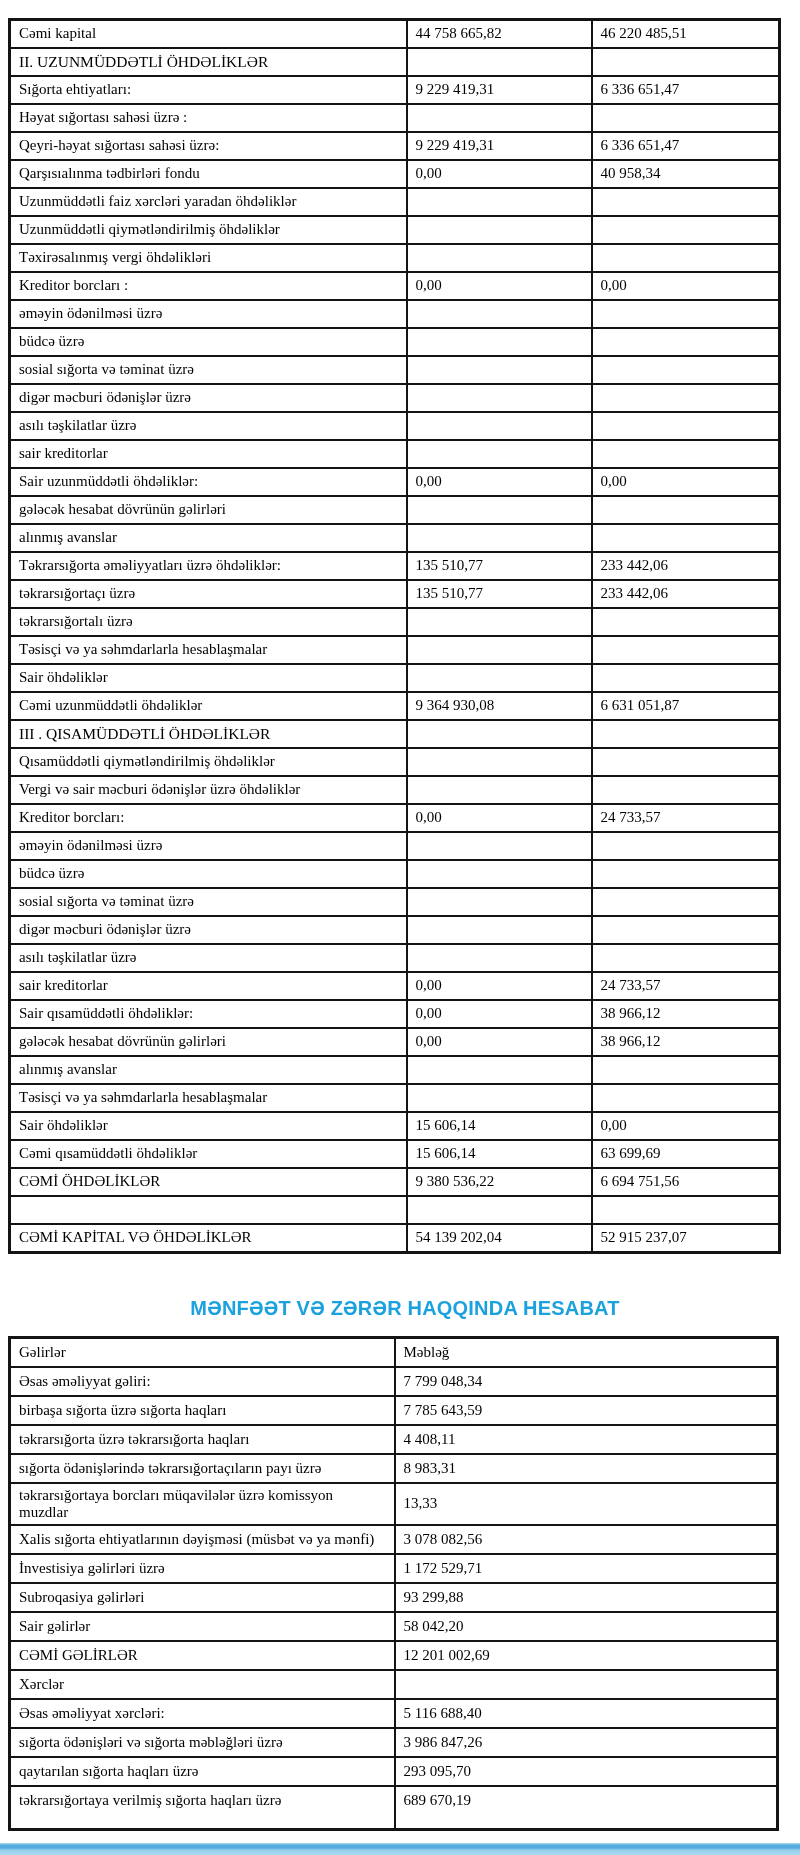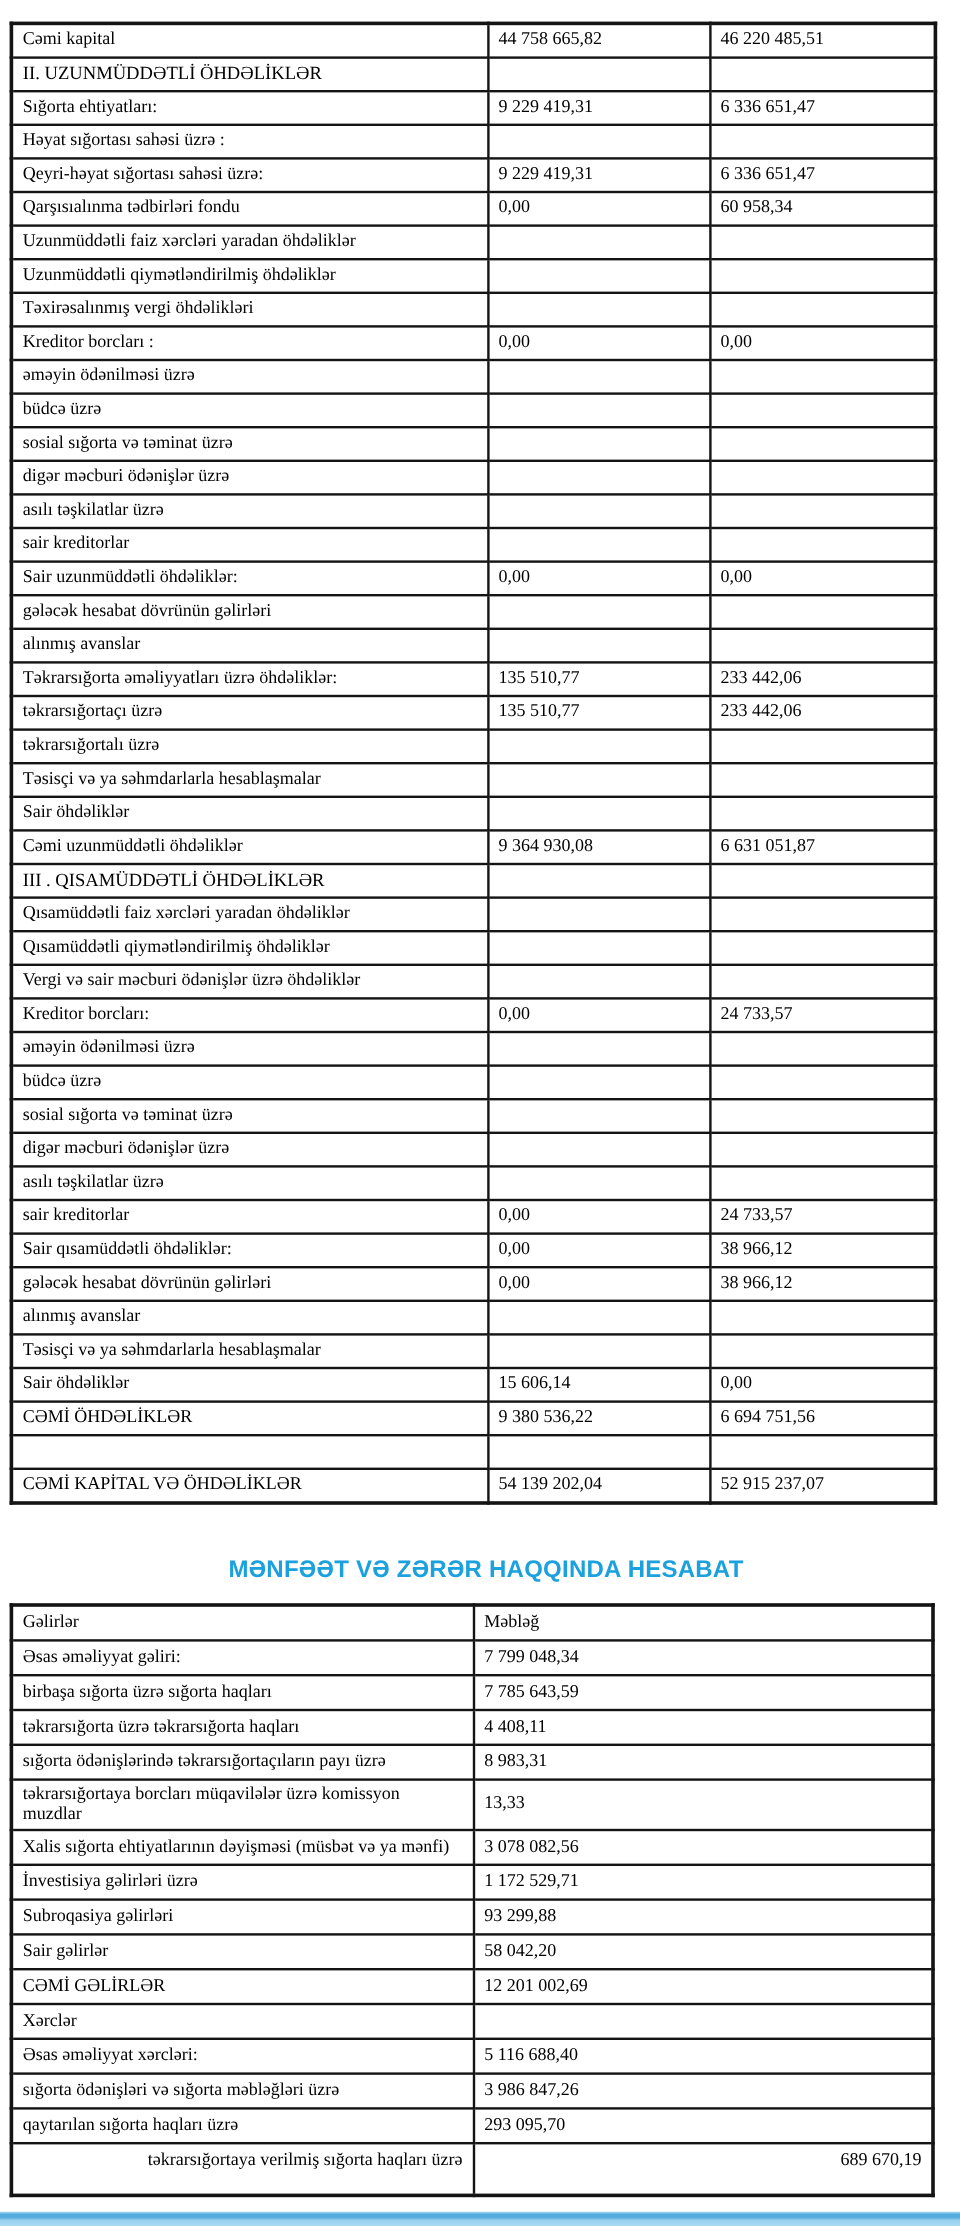--- a/index.html
+++ b/index.html
@@ -7,21 +7,21 @@
         font-family:"Liberation Serif",serif;color:#000;}
   table{border-collapse:collapse;table-layout:fixed;position:absolute;background:#fff;}
   #t1{left:8px;top:18px;width:770px;border:3px solid #141414;}
   #t2{left:8px;top:1336px;width:768px;border:3px solid #141414;}
   td{border:2px solid #141414;font-size:15px;line-height:1.15;color:#000;
      padding:0 8px;vertical-align:middle;overflow:hidden;}
   #t1 td{height:26px;white-space:nowrap;}
   #t2 td{height:27px;white-space:pre-line;}
   #t1 tr.bold td{font-weight:normal;font-size:15.5px;}
   #t2 tr.tall td{height:40px;}
-  #t2 tr:last-child td{height:36px;vertical-align:top;padding-top:5px;text-align:right;}
+  #t2 tr:last-child td{height:36px;vertical-align:top;padding-top:5px;}
   .pl-title{position:absolute;left:20px;top:1297px;width:770px;text-align:center;
      font-family:"Liberation Sans",sans-serif;font-weight:bold;font-size:20px;
      letter-spacing:.2px;}
   .accent-bar{position:absolute;left:0;top:1843px;width:800px;height:12px;
      background:linear-gradient(180deg,#b9e0f4 0%,#54abdd 18%,#54abdd 40%,#96d0ee 60%,#aadcf4 100%);}
 </style>
 </head>
 <body>
 
 <div class="page">
@@ -54,21 +54,21 @@
     <td></td>
   </tr>
         <tr>
     <td>Qeyri-həyat sığortası sahəsi üzrə:</td>
     <td>9 229 419,31</td>
     <td>6 336 651,47</td>
   </tr>
         <tr>
     <td>Qarşısıalınma tədbirləri fondu</td>
     <td>0,00</td>
-    <td>60 958,34</td>
+    <td>40 958,34</td>
   </tr>
         <tr>
     <td>Uzunmüddətli faiz xərcləri yaradan öhdəliklər</td>
     <td></td>
     <td></td>
   </tr>
         <tr>
     <td>Uzunmüddətli qiymətləndirilmiş öhdəliklər</td>
     <td></td>
     <td></td>
@@ -157,25 +157,20 @@
     <td>Cəmi uzunmüddətli öhdəliklər</td>
     <td>9 364 930,08</td>
     <td>6 631 051,87</td>
   </tr>
         <tr class="bold">
     <td>III . QISAMÜDDƏTLİ ÖHDƏLİKLƏR</td>
     <td></td>
     <td></td>
   </tr>
         <tr>
-    <td>Qısamüddətli faiz xərcləri yaradan öhdəliklər</td>
-    <td></td>
-    <td></td>
-  </tr>
-        <tr>
     <td>Qısamüddətli qiymətləndirilmiş öhdəliklər</td>
     <td></td>
     <td></td>
   </tr>
         <tr>
     <td>Vergi və sair məcburi ödənişlər üzrə öhdəliklər</td>
     <td></td>
     <td></td>
   </tr>
         <tr>
@@ -230,20 +225,25 @@
   </tr>
         <tr>
     <td>Təsisçi və ya səhmdarlarla hesablaşmalar</td>
     <td></td>
     <td></td>
   </tr>
         <tr>
     <td>Sair öhdəliklər</td>
     <td>15 606,14</td>
     <td>0,00</td>
+  </tr>
+        <tr>
+    <td>Cəmi qısamüddətli öhdəliklər</td>
+    <td>15 606,14</td>
+    <td>63 699,69</td>
   </tr>
         <tr>
     <td>CƏMİ ÖHDƏLİKLƏR</td>
     <td>9 380 536,22</td>
     <td>6 694 751,56</td>
   </tr>
         <tr>
     <td></td>
     <td></td>
     <td></td>

